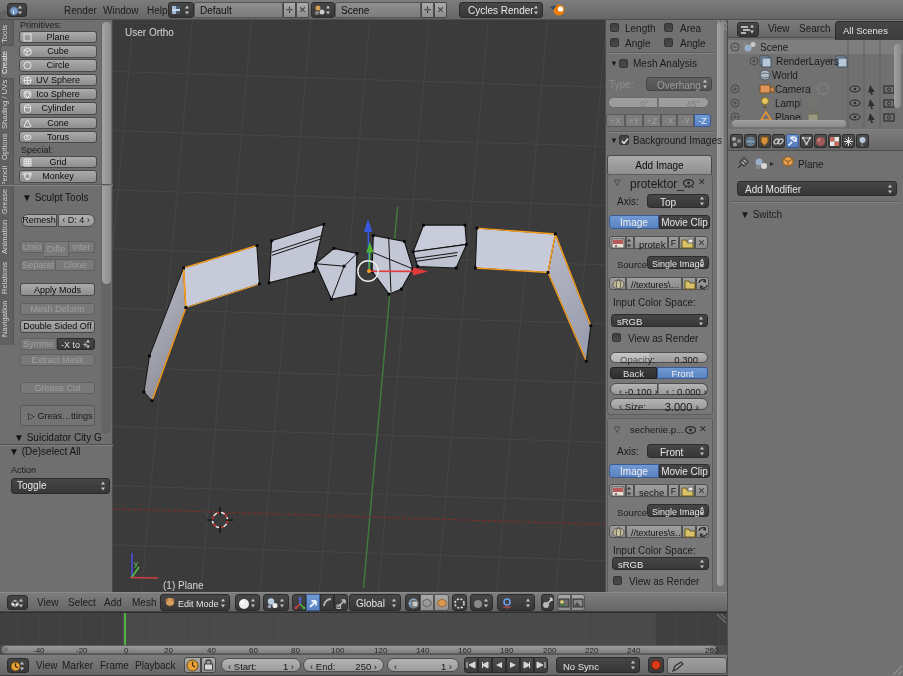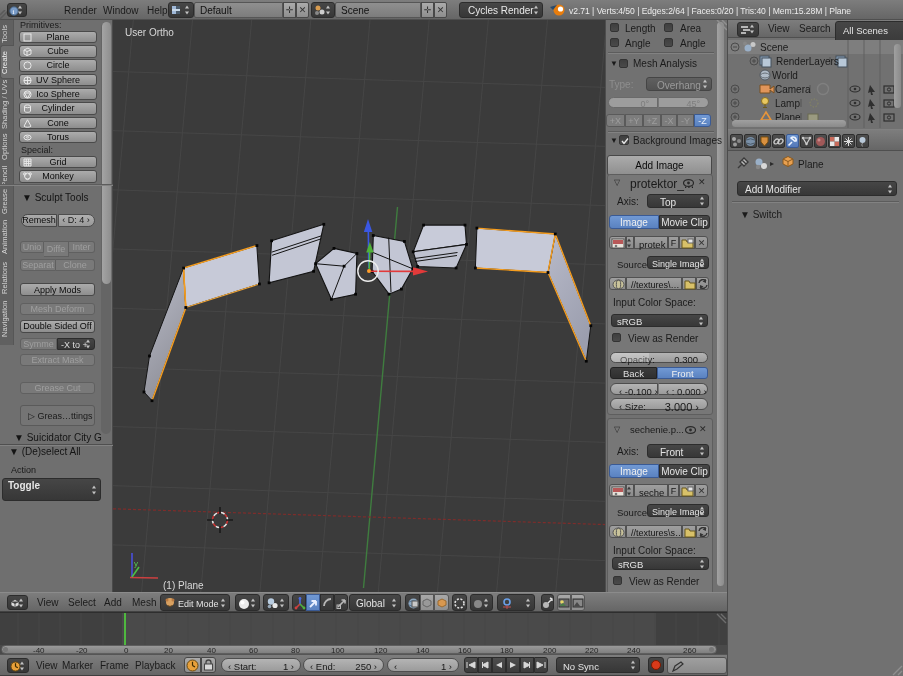--- a/index.html
+++ b/index.html
@@ -196,21 +196,20 @@
   <div class="abs dd" style="left:459px;top:2px;width:84px;height:16px;">
     <div class="abs" style="left:8px;top:2px;font-size:10px;color:#e8e8e8;">Cycles Render</div>
     <div class="udar"></div>
   </div>
 
   <svg width="17" height="14" style="position:absolute;left:549px;top:3px;">
     <circle cx="10" cy="7" r="5.5" fill="#e87d0d"></circle>
     <circle cx="11.5" cy="6" r="2.6" fill="#fff"></circle>
     <path d="M1,4 L8,2 L4,7 Z" fill="#2a4a6a"></path>
   </svg>
-  <div class="abs" style="left:569px;top:5.5px;font-size:8.6px;letter-spacing:-0.05px;color:#ececec;">v2.71 | Verts:4/50 | Edges:2/64 | Faces:0/20 | Tris:40 | Mem:15.28M | Plane</div>
 </div>
 
 <div id="shelf" class="abs" style="left:0;top:20px;width:113px;height:572px;background:#6f6f6f;border-right:1px solid #4a4a4a;box-sizing:border-box;">
 
   <div class="abs" style="left:0;top:0;width:14px;height:325px;background:#606060;border-right:1px solid #565656;box-sizing:border-box;"></div>
   <div class="abs" style="left:0;top:25px;width:14px;height:34px;background:#6f6f6f;border:1px solid #555;border-right:none;border-radius:3px 0 0 3px;box-sizing:border-box;"></div>
   <div class="vtab" style="top:3px;height:22px;">Tools</div>
   <div class="vtab" style="top:27px;height:30px;color:#f2f2f2;">Create</div>
   <div class="vtab" style="top:58px;height:52px;">Shading / UVs</div>
   <div class="vtab" style="top:111px;height:31px;">Options</div>
@@ -280,21 +279,21 @@
       </div>
   <div class="abs dis ctr t9" style="left:20px;top:333.5px;width:75px;height:12px;">Extract Mask</div>
   <div class="abs dis ctr t9" style="left:20px;top:362px;width:75px;height:12px;">Grease Cut</div>
   <div class="abs" style="left:20px;top:385px;width:75px;height:21px;background:#747474;border:1px solid #5a5a5a;border-radius:3px;box-sizing:border-box;">
     <div class="abs t9" style="left:7px;top:5px;color:#1a1a1a;">▷ Greas…ttings</div>
   </div>
   <div class="abs t10" style="left:14px;top:412px;color:#141414;">▼ Suicidator City G</div>
   <div class="sep" style="left:0;top:424px;width:113px;background:#4f4f4f;"></div>
   <div class="abs t10" style="left:9px;top:426px;color:#141414;">▼ (De)select All</div>
   <div class="abs t9" style="left:11px;top:445px;color:#1a1a1a;">Action</div>
-  <div class="abs dd" style="left:2px;top:458px;width:99px;height:23px;font-weight:bold;">
+  <div class="abs dd" style="left:11px;top:458px;width:99px;height:16px;">
         <span style="position:absolute;left:5px;top:1px;font-size:10px;color:#e6e6e6;">Toggle</span>
         <div class="udar"></div>
       </div>
 </div>
 
 <div id="npanel" class="abs" style="left:605px;top:20px;width:122px;height:572px;background:#717171;border-left:1px solid #4d4d4d;box-sizing:border-box;">
 
   <div class="abs" style="left:111px;top:2px;width:7px;height:564px;background:linear-gradient(90deg,#a2a2a2,#8c8c8c);border-radius:4px;"></div>
 
   <svg width="14" height="14" style="position:absolute;right:0;top:0;">
@@ -652,21 +651,21 @@
         <div class="tnum" style="left:249px;">60</div>
         <div class="tnum" style="left:291px;">80</div>
         <div class="tnum" style="left:331px;">100</div>
         <div class="tnum" style="left:374px;">120</div>
         <div class="tnum" style="left:416px;">140</div>
         <div class="tnum" style="left:458px;">160</div>
         <div class="tnum" style="left:500px;">180</div>
         <div class="tnum" style="left:543px;">200</div>
         <div class="tnum" style="left:585px;">220</div>
         <div class="tnum" style="left:627px;">240</div>
-        <div class="tnum" style="left:683px;text-align:center;">260</div>
+        <div class="tnum" style="left:705px;text-align:center;">260</div>
   </div>
 
   <div class="abs hdr" style="left:0;top:42px;width:727px;height:22px;border-top:1px solid #555;border-bottom:1px solid #3f3f3f;box-sizing:border-box;">
     <div class="abs dd" style="left:7px;top:3px;width:22px;height:15px;">
       <svg width="11" height="11" style="position:absolute;left:1.5px;top:2px;">
             <circle cx="5.5" cy="5.5" r="4.5" fill="#e8a03a" stroke="#6a4a10"></circle>
             <path d="M5.5,5.5 L5.5,2.2 M5.5,5.5 L7.8,6.8" stroke="#3a2a00" stroke-width="1.2"></path>
           </svg>
       <div class="udar"></div>
     </div>

